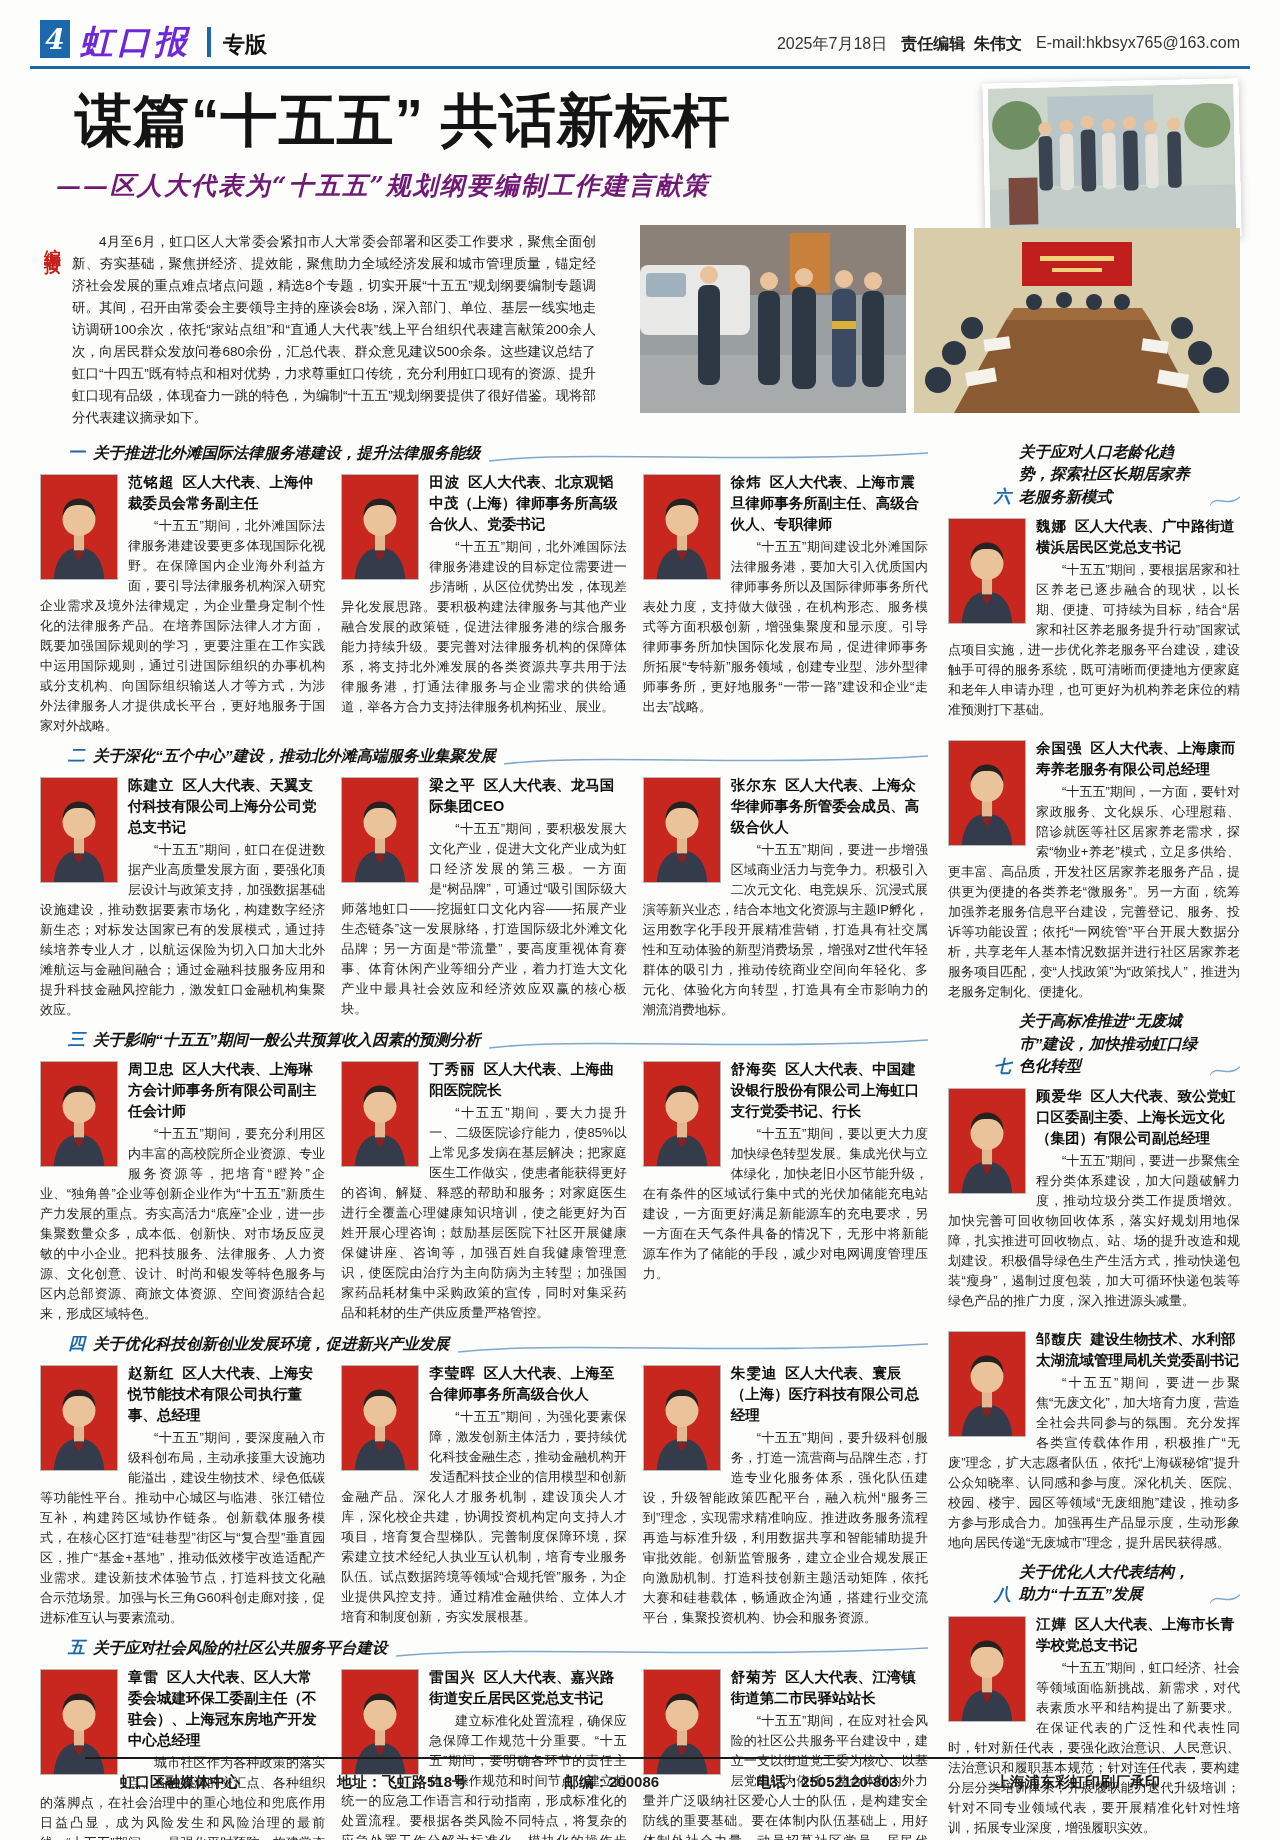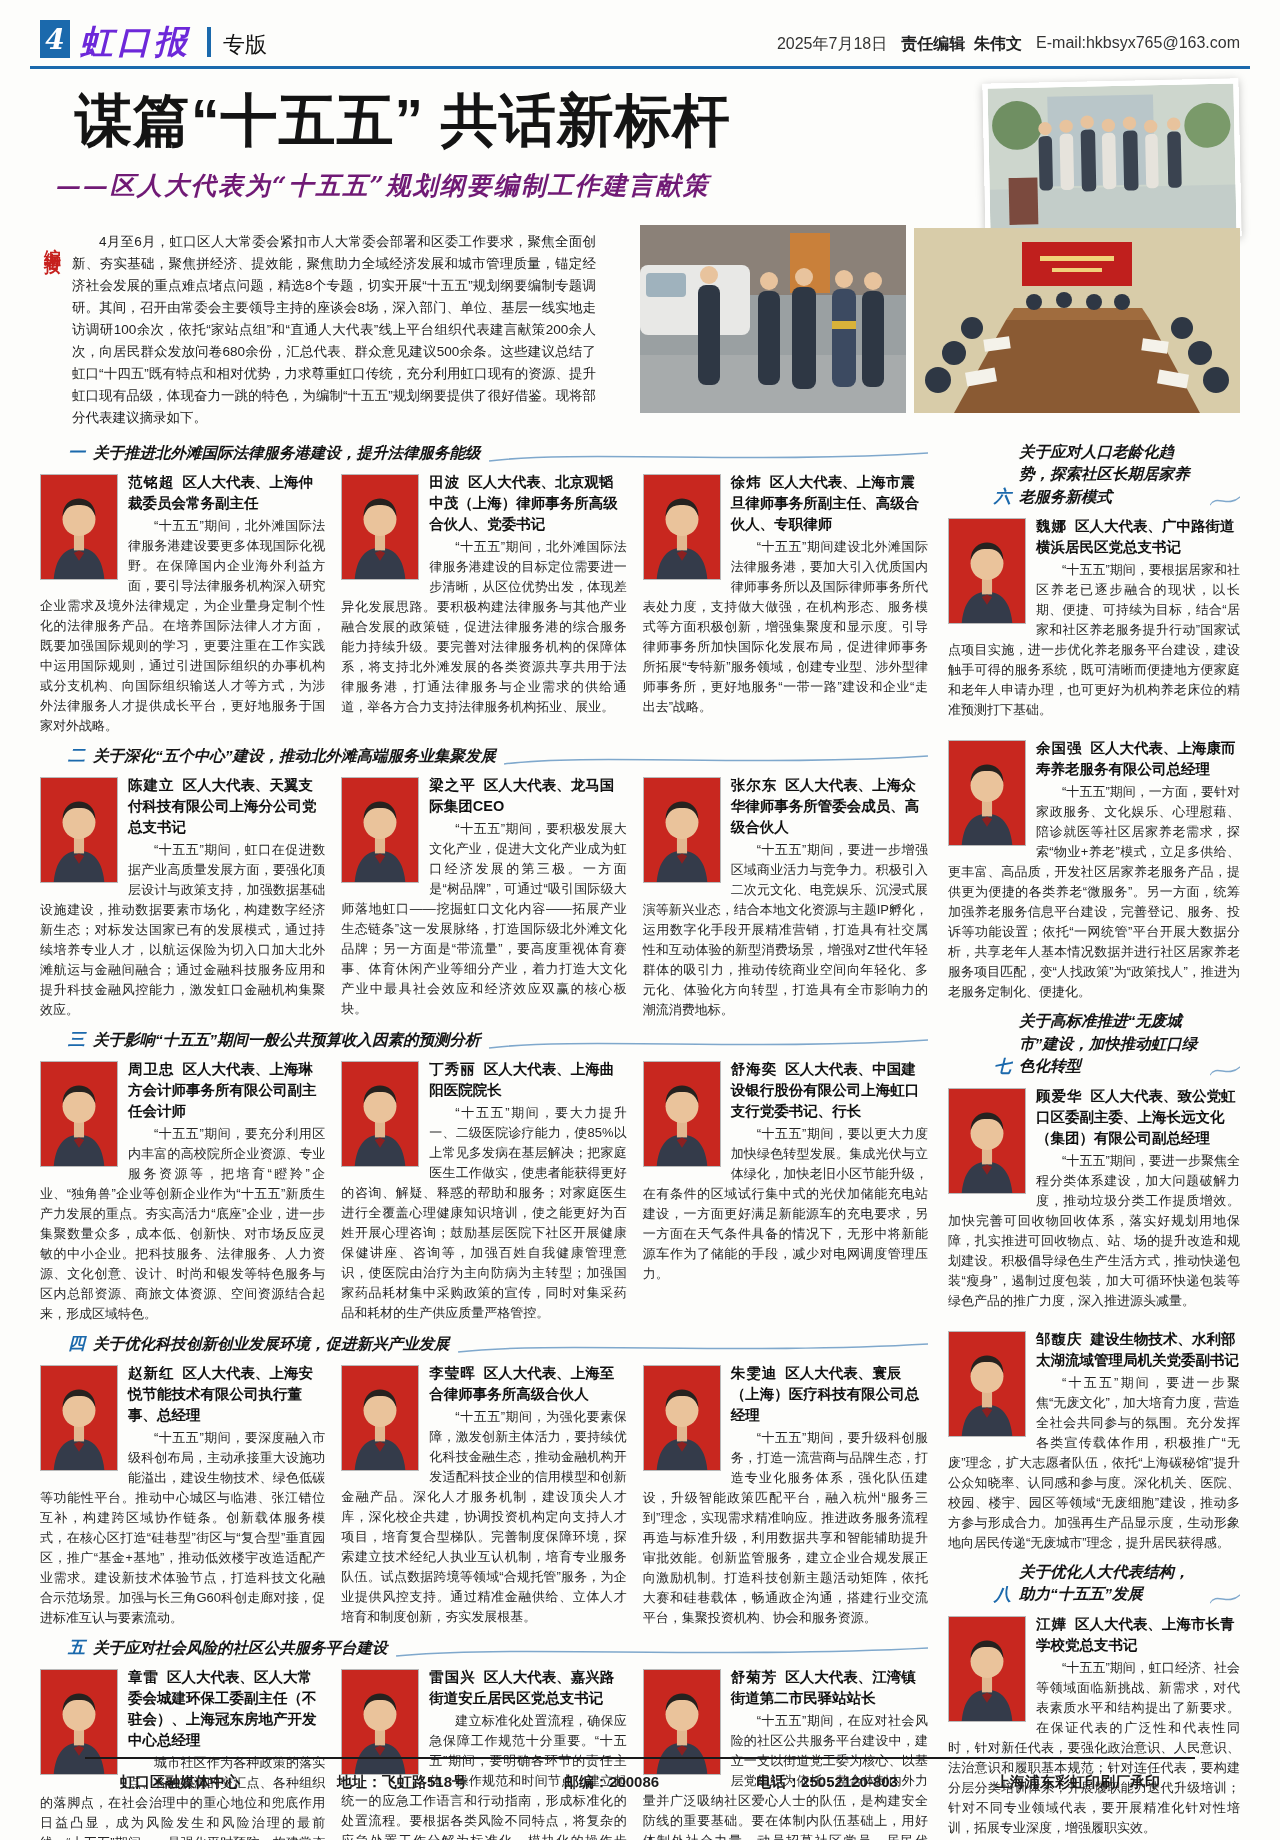--- a/index.html
+++ b/index.html
@@ -13,21 +13,21 @@
   .masthead { display:flex; align-items:flex-end; justify-content:space-between;
     padding:20px 40px 6px 40px; }
   .mast-left { display:flex; align-items:flex-end; gap:10px; }
   .pagenum { width:30px; height:38px; background:#1b69ac; color:#fff;
     font-size:28px; font-weight:bold; font-style:italic;
     display:flex; align-items:center; justify-content:center;
     font-family:"DejaVu Serif",serif; }
   .paper { color:#6d28d9; font-size:33px; font-weight:bold; font-style:italic;
     font-family:"DejaVu Serif","Liberation Serif",serif; letter-spacing:4px; line-height:1; }
   .mast-divider { width:4px; height:30px; background:#1b69ac; margin:0 2px 1px 6px; }
-  .edition { font-size:22px; font-weight:normal; color:#111; line-height:1; margin-bottom:2px;}
+  .edition { font-size:22px; font-weight:bold; color:#111; line-height:1; margin-bottom:2px;}
   .mast-right { font-size:16px; color:#333; display:flex; gap:14px; margin-bottom:3px; }
   .mast-right b { color:#222; }
   .mast-rule { height:3px; background:#1b69ac; margin:2px 30px 0 30px; }
   
   .feature { position:relative; height:346px; margin:12px 40px 0 40px; }
   .headline { position:absolute; left:6px; top:2px; font-size:57px; letter-spacing:1px;
     font-weight:900; color:#141414; font-stretch:condensed; white-space:nowrap;margin-left:29px; }
   .subhead { position:absolute; left:16px; top:88px; font-size:25px; font-weight:bold;
     font-style:italic; color:#701a75; font-family:"DejaVu Serif","Liberation Serif",serif;
     letter-spacing:2px; }

